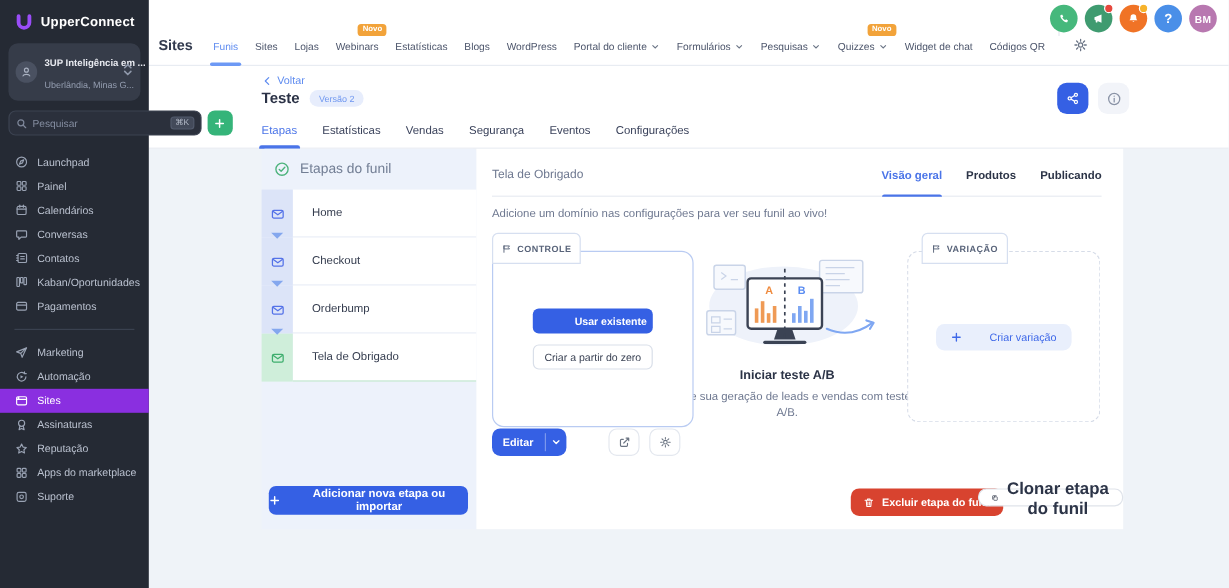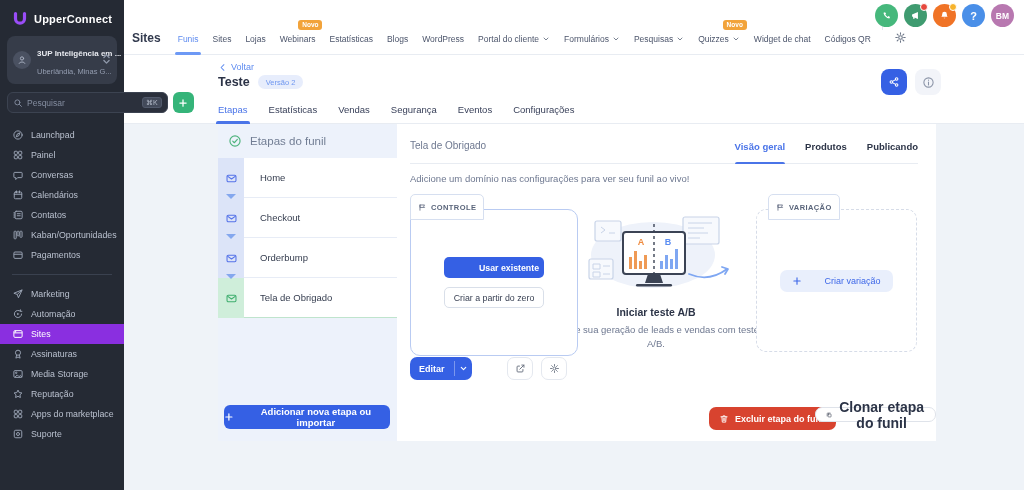--- a/index.html
+++ b/index.html
@@ -295,33 +295,33 @@
       <div class="snav-item">
         <svg viewBox="0 0 16 16" fill="none" stroke="currentColor" stroke-width="1.3">
           <rect x="3" y="3" width="4.2" height="4.2" rx="1"></rect>
             <rect x="8.8" y="3" width="4.2" height="4.2" rx="1"></rect>
           <rect x="3" y="8.8" width="4.2" height="4.2" rx="1"></rect>
             <rect x="8.8" y="8.8" width="4.2" height="4.2" rx="1"></rect>
         </svg>
         <span>Painel</span>
       </div>
       <div class="snav-item">
-        <svg viewBox="0 0 16 16" fill="none" stroke="currentColor" stroke-width="1.3" stroke-linejoin="round">
-          <path d="M3.5 4.5h9a1 1 0 0 1 1 1v5a1 1 0 0 1-1 1H7.5L5 14v-2.5H3.5a1 1 0 0 1-1-1v-5a1 1 0 0 1 1-1z"></path>
-        </svg>
-        <span>Conversas</span>
-      </div>
-      <div class="snav-item">
         <svg viewBox="0 0 16 16" fill="none" stroke="currentColor" stroke-width="1.3" stroke-linecap="round">
           <rect x="3" y="4" width="10" height="9" rx="1.5"></rect>
             <line x1="3" y1="7" x2="13" y2="7"></line>
           <line x1="6" y1="2.6" x2="6" y2="5"></line>
             <line x1="10" y1="2.6" x2="10" y2="5"></line>
         </svg>
         <span>Calendários</span>
+      </div>
+      <div class="snav-item">
+        <svg viewBox="0 0 16 16" fill="none" stroke="currentColor" stroke-width="1.3" stroke-linejoin="round">
+          <path d="M3.5 4.5h9a1 1 0 0 1 1 1v5a1 1 0 0 1-1 1H7.5L5 14v-2.5H3.5a1 1 0 0 1-1-1v-5a1 1 0 0 1 1-1z"></path>
+        </svg>
+        <span>Conversas</span>
       </div>
       <div class="snav-item">
         <svg viewBox="0 0 16 16" fill="none" stroke="currentColor" stroke-width="1.3" stroke-linecap="round">
           <rect x="4" y="3" width="9.5" height="10" rx="1.5"></rect>
             <line x1="7" y1="6.3" x2="11" y2="6.3"></line>
           <line x1="7" y1="9" x2="11" y2="9"></line>
             <line x1="2.4" y1="5.2" x2="4" y2="5.2"></line>
           <line x1="2.4" y1="8" x2="4" y2="8"></line>
             <line x1="2.4" y1="10.8" x2="4" y2="10.8"></line>
         </svg>
@@ -367,28 +367,20 @@
           <circle cx="4.6" cy="5" r=".5" fill="currentColor"></circle>
         </svg>
         <span>Sites</span>
       </div>
       <div class="snav-item">
         <svg viewBox="0 0 16 16" fill="none" stroke="currentColor" stroke-width="1.3" stroke-linejoin="round">
           <circle cx="8" cy="6.3" r="3.4"></circle>
             <path d="M6.2 9.3 5.2 13.5 8 12l2.8 1.5-1-4.2"></path>
         </svg>
         <span>Assinaturas</span>
-      </div>
-      <div class="snav-item">
-        <svg viewBox="0 0 16 16" fill="none" stroke="currentColor" stroke-width="1.3" stroke-linejoin="round">
-          <rect x="2.5" y="3.5" width="11" height="9" rx="1.5"></rect>
-            <circle cx="5.6" cy="6.4" r="1"></circle>
-          <path d="M4 12.2 7 9.2l2.4 2.4 1.6-1.6 2.5 2.2"></path>
-        </svg>
-        <span>Media Storage</span>
       </div>
       <div class="snav-item">
         <svg viewBox="0 0 16 16" fill="none" stroke="currentColor" stroke-width="1.3" stroke-linejoin="round">
           <path d="m8 2.8 1.6 3.3 3.6.5-2.6 2.5.6 3.6L8 11.1l-3.2 1.6.6-3.6L2.8 6.6l3.6-.5z"></path>
         </svg>
         <span>Reputação</span>
       </div>
       <div class="snav-item">
         <svg viewBox="0 0 16 16" fill="none" stroke="currentColor" stroke-width="1.3">
           <rect x="3" y="3" width="4.2" height="4.2" rx="1"></rect>

